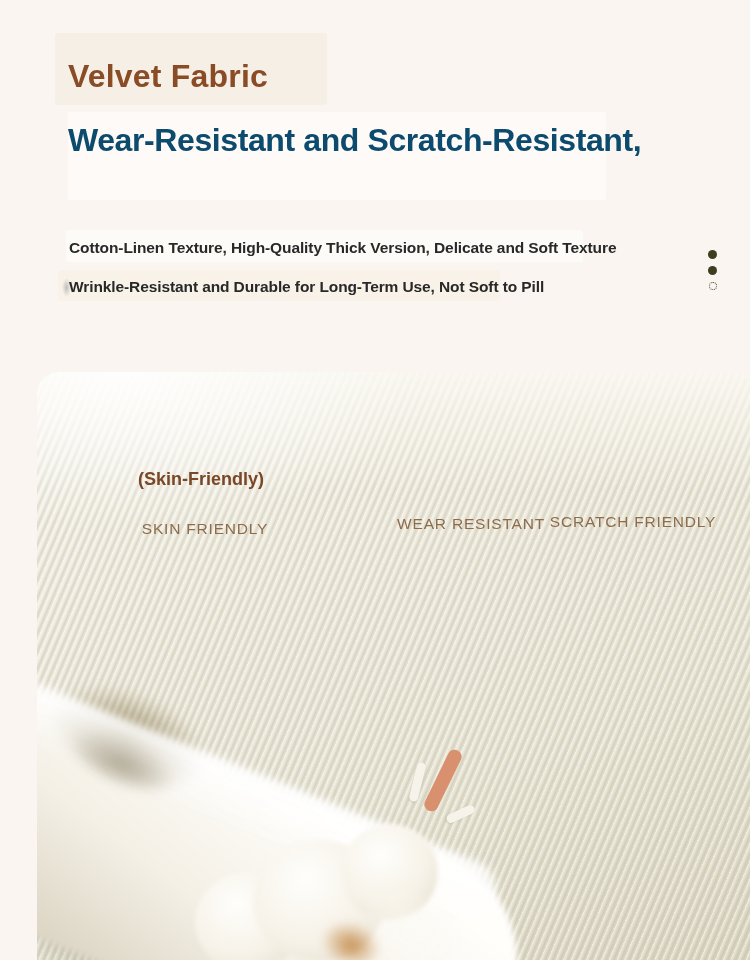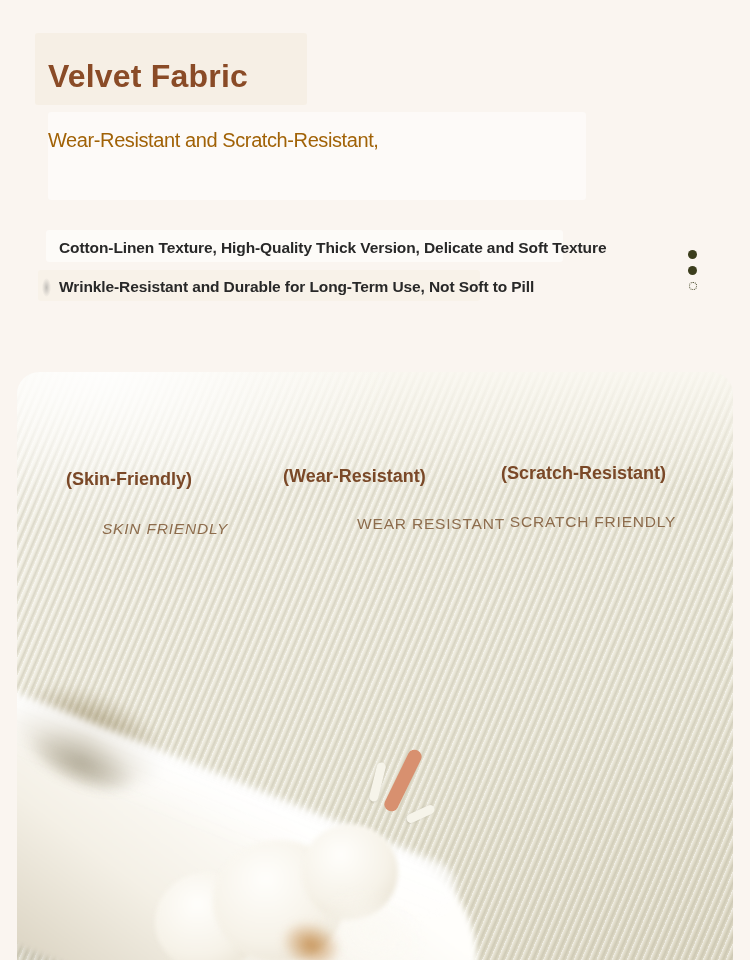--- a/index.html
+++ b/index.html
@@ -1,39 +1,39 @@
 <!DOCTYPE html>
 <html><head>
 <meta charset="utf-8">
 <style>
   html,body{margin:0;padding:0;}
   body{
     width:750px;height:960px;position:relative;overflow:hidden;
     background:#faf5f0;
     font-family:"Liberation Sans", sans-serif;
   }
-  .abs{position:absolute;}
+  .abs{position:absolute;margin-left:20px;}
 
   
   .hero-bar{border-radius:3px;}
   .bar-title{left:35px;top:33px;width:272px;height:72px;background:rgba(241,232,214,.45);}
   .bar-sub{left:48px;top:112px;width:538px;height:88px;background:rgba(255,255,255,.5);}
   .bar-b1{left:46px;top:230px;width:517px;height:32px;background:rgba(255,255,255,.55);}
   .bar-b2{left:38px;top:270px;width:442px;height:31px;background:rgba(246,240,229,.6);}
 
   .page-title{
     left:48px;top:58px;font-size:32px;line-height:36px;font-weight:bold;
     color:#8a4b27;letter-spacing:.2px;white-space:nowrap;
   }
   .page-subtitle{
-    left:48px;top:122px;font-size:20px;line-height:37px;font-weight:normal;
-    color:#a16207;letter-spacing:-.4px;white-space:nowrap;
+    left:48px;top:122px;font-size:32px;line-height:37px;font-weight:bold;
+    color:#0c4a6e;letter-spacing:-.4px;white-space:nowrap;
   }
   .bullet{
-    left:59px;font-size:15.5px;font-weight:bold;color:#282828;
+    left:49px;font-size:15.5px;font-weight:bold;color:#282828;
     letter-spacing:-.1px;white-space:nowrap;
   }
   .bullet1{top:239px;}
   .bullet2{top:278px;}
   .artifact{
     left:42px;top:278px;width:9px;height:19px;
     background:radial-gradient(closest-side,rgba(130,130,130,.45),rgba(130,130,130,0));
     filter:blur(.5px);
   }
 
@@ -49,28 +49,28 @@
     background:
       radial-gradient(ellipse 460px 240px at 12% 0%, rgba(255,255,255,.85), rgba(255,255,255,0) 65%),
       linear-gradient(to bottom, rgba(250,248,241,.9) 0%, rgba(250,248,241,0) 20%),
       repeating-linear-gradient(113deg,
         rgba(255,255,255,.55) 0px, rgba(255,255,255,0) 2.5px,
         rgba(170,165,142,.30) 4.5px, rgba(255,255,255,0) 7px),
       linear-gradient(160deg,#f5f3ea 0%,#ece9db 40%,#e7e4d4 65%,#dcd7c3 100%);
   }
 
   .feat-primary{
-    font-size:18px;font-weight:bold;color:#7a4827;width:190px;
+    font-size:18px;font-weight:bold;color:#7a4827;text-align:center;width:190px;
     white-space:nowrap;
   }
   .feat-secondary{
     font-size:15.5px;color:#8d6c4c;text-align:center;width:190px;
     letter-spacing:.8px;white-space:nowrap;
   }
-  .p1{left:49px;top:97px;}  .s1{left:53px;top:148px;font-style:italic;}
+  .p1{left:49px;top:97px;}  .s1{left:53px;top:148px;}
   .p2{left:266px;top:94px;} .s2{left:271px;top:143px;padding-left:48px;}
   .p3{left:484px;top:91px;} .s3{left:481px;top:141px;}
 
   
   .scratches{left:343px;top:370px;width:90px;height:110px;}
   .stripe{position:absolute;border-radius:8px;}
   .stripe-white{background:#f6f4ea;box-shadow:0 1px 2px rgba(120,115,95,.25);}
   .stripe-a{left:13px;top:20px;width:9px;height:40px;transform:rotate(14deg);}
   .stripe-b{left:36px;top:5px;width:14px;height:67px;transform:rotate(26deg);background:#d8906f;}
   .stripe-c{left:56px;top:57px;width:9px;height:30px;transform:rotate(65deg);}
@@ -142,23 +142,21 @@
 <div class="abs dots">
   <div class="dot"></div>
   <div class="dot"></div>
   <div class="dot-outline"></div>
 </div>
 
 <div class="abs card">
 
   <div class="abs feat-primary p1">(Skin-Friendly)</div>
   <div class="abs feat-secondary s1">SKIN FRIENDLY</div>
-  <div class="abs feat-primary p2">(Wear-Resistant)</div>
   <div class="abs feat-secondary s2">WEAR RESISTANT</div>
-  <div class="abs feat-primary p3">(Scratch-Resistant)</div>
   <div class="abs feat-secondary s3">SCRATCH FRIENDLY</div>
 
   <div class="abs scratches">
     <div class="stripe stripe-white stripe-a"></div>
     <div class="stripe stripe-b"></div>
     <div class="stripe stripe-white stripe-c"></div>
   </div>
 
   <div class="abs paw-shadow"></div>
   <div class="abs leg"></div>

